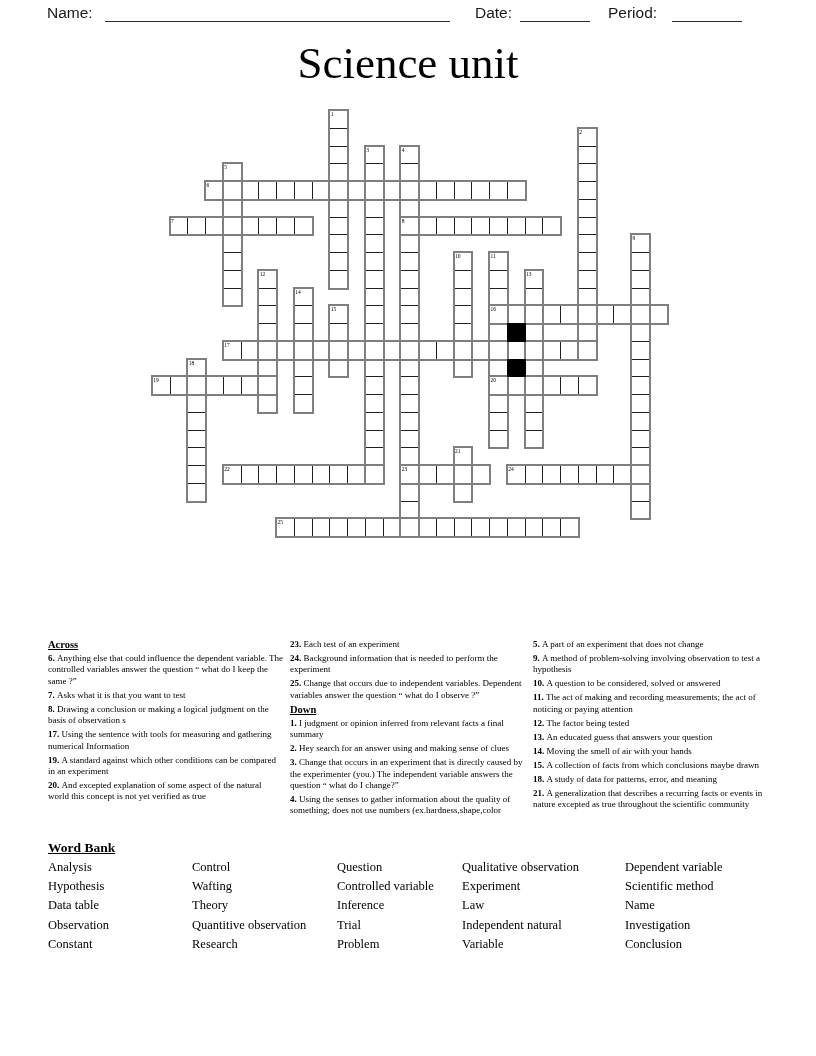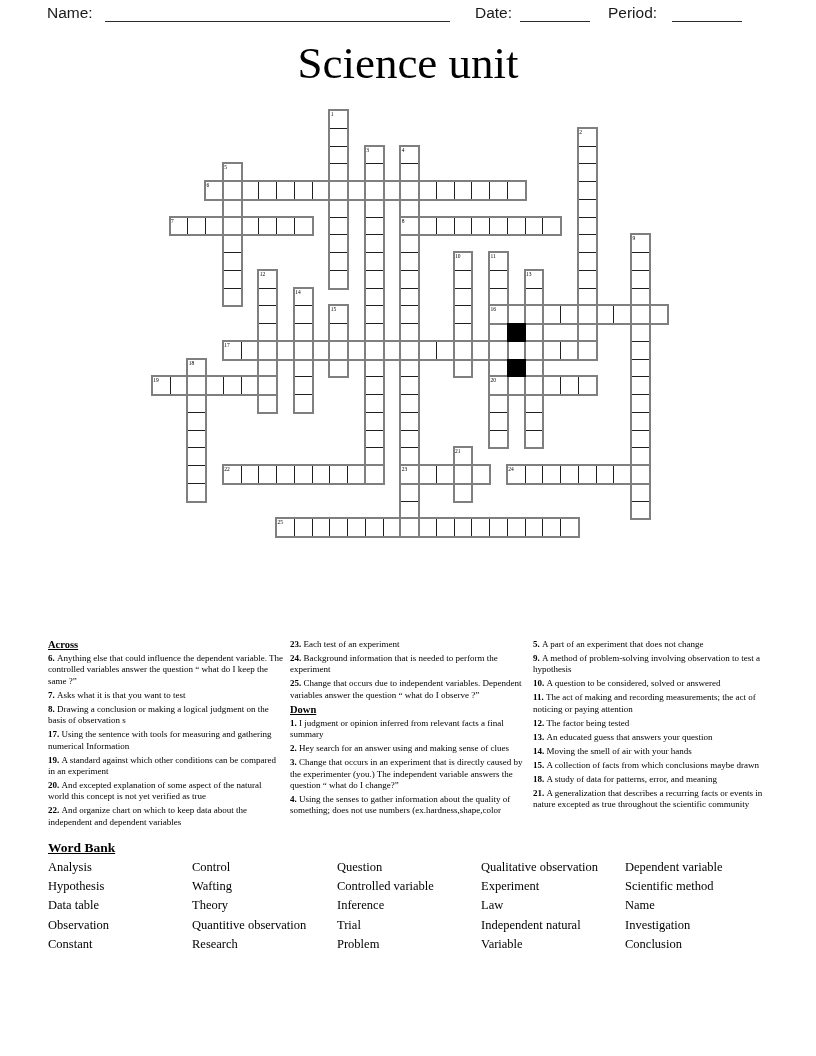--- a/index.html
+++ b/index.html
@@ -362,21 +362,20 @@
 
 <div id="clues">
     <div class="clue-col" style="left: 48px;">
       <div class="clue-heading">Across</div>
       <p class="clue"><b>6. </b><span>Anything else that could influence the dependent variable. The controlled variables answer the question “ what do I keep the same ?”</span></p>
       <p class="clue"><b>7. </b><span>Asks what it is that you want to test</span></p>
       <p class="clue"><b>8. </b><span>Drawing a conclusion or making a logical judgment on the basis of observation s</span></p>
       <p class="clue"><b>17. </b><span>Using the sentence with tools for measuring and gathering numerical Information</span></p>
       <p class="clue"><b>19. </b><span>A standard against which other conditions can be compared in an experiment</span></p>
       <p class="clue"><b>20. </b><span>And excepted explanation of some aspect of the natural world this concept is not yet verified as true</span></p>
-      <p class="clue"><b>22. </b><span>And organize chart on which to keep data about the independent and dependent variables</span></p>
     </div>
     <div class="clue-col" style="left: 290px;">
       <p class="clue"><b>23. </b><span>Each test of an experiment</span></p>
       <p class="clue"><b>24. </b><span>Background information that is needed to perform the experiment</span></p>
       <p class="clue"><b>25. </b><span>Change that occurs due to independent variables. Dependent variables answer the question “ what do I observe ?”</span></p>
       <div class="clue-heading">Down</div>
       <p class="clue"><b>1. </b><span>I judgment or opinion inferred from relevant facts a final summary</span></p>
       <p class="clue"><b>2. </b><span>Hey search for an answer using and making sense of clues</span></p>
       <p class="clue"><b>3. </b><span>Change that occurs in an experiment that is directly caused by the experimenter (you.) The independent variable answers the question “ what do I change?”</span></p>
       <p class="clue"><b>4. </b><span>Using the senses to gather information about the quality of something; does not use numbers (ex.hardness,shape,color</span></p>
@@ -411,21 +410,21 @@
       <div class="wb-item">Quantitive observation</div>
       <div class="wb-item">Research</div>
     </div>
     <div class="wb-col" style="left: 337px;">
       <div class="wb-item">Question</div>
       <div class="wb-item">Controlled variable</div>
       <div class="wb-item">Inference</div>
       <div class="wb-item">Trial</div>
       <div class="wb-item">Problem</div>
     </div>
-    <div class="wb-col" style="left: 481px;">
+    <div class="wb-col" style="left: 462px;">
       <div class="wb-item">Qualitative observation</div>
       <div class="wb-item">Experiment</div>
       <div class="wb-item">Law</div>
       <div class="wb-item">Independent natural</div>
       <div class="wb-item">Variable</div>
     </div>
     <div class="wb-col" style="left: 625px;">
       <div class="wb-item">Dependent variable</div>
       <div class="wb-item">Scientific method</div>
       <div class="wb-item">Name</div>

